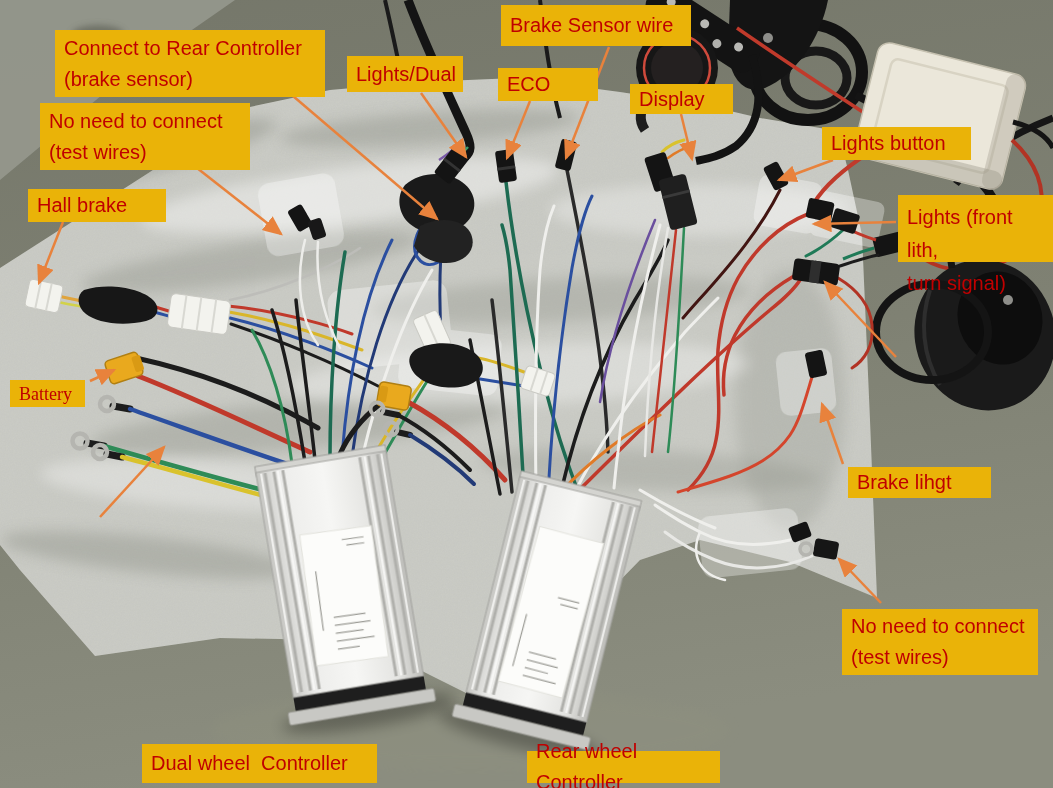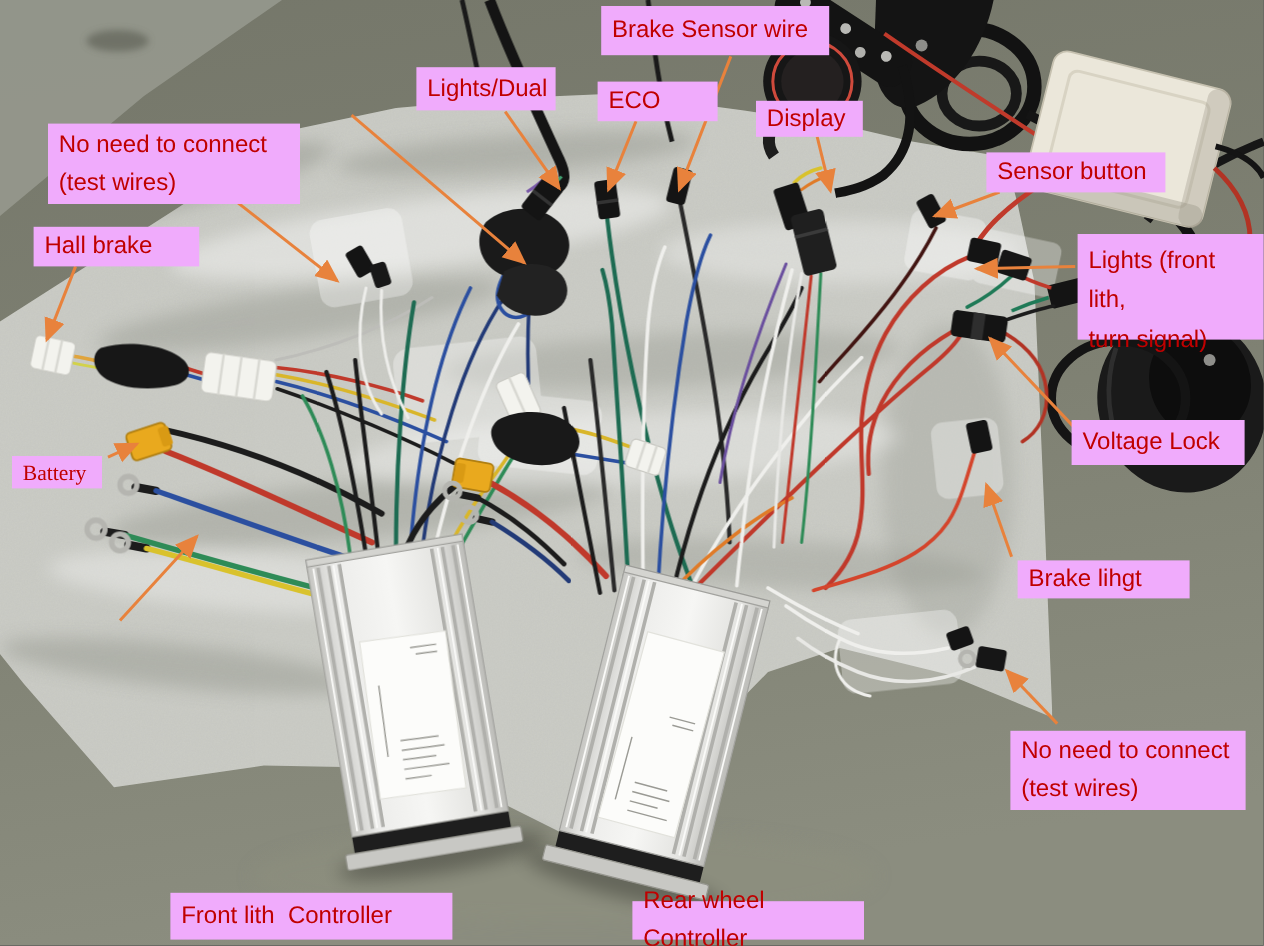--- a/index.html
+++ b/index.html
@@ -4,21 +4,21 @@
 <style>
   html,body{margin:0;padding:0;background:#444;}
   .stage{
     position:relative;width:1053px;height:788px;overflow:hidden;
     font-family:"Liberation Sans", sans-serif;
     background:#7d7f70;
   }
   .scene{position:absolute;left:0;top:0;}
   .label{
     position:absolute;
-    background:#f0abfc;
+    background:#eab308;
     color:#c00000;
     font-size:20px;
     line-height:31px;
     display:flex;
     align-items:center;
     box-sizing:border-box;
     padding:1px 9px;
     white-space:pre-wrap;
     letter-spacing:0px;
   }
@@ -442,46 +442,47 @@
     <line x1="833" y1="160" x2="779" y2="180" marker-end="url(#ah)"></line>
     <line x1="896" y1="222" x2="814" y2="224" marker-end="url(#ah)"></line>
     <line x1="896" y1="357" x2="825" y2="282" marker-end="url(#ah)"></line>
     <line x1="843" y1="464" x2="822" y2="404" marker-end="url(#ah)"></line>
     <line x1="881" y1="603" x2="839" y2="559" marker-end="url(#ah)"></line>
     <line x1="90" y1="381" x2="114" y2="370" marker-end="url(#ah)"></line>
     <line x1="100" y1="517" x2="164" y2="447" marker-end="url(#ah)"></line>
   </g>
 </svg>
 
+  <div class="label" style="left:55px;top:30px;width:270px;height:67px">Connect to Rear Controller
+(brake sensor)</div>
 
   <div class="label" style="left:40px;top:103px;width:210px;height:67px">No need to connect
 (test wires)</div>
 
   <div class="label" style="left:28px;top:189px;width:138px;height:33px">Hall brake</div>
 
   <div class="label" style="left:347px;top:56px;width:116px;height:36px">Lights/Dual</div>
 
   <div class="label" style="left:498px;top:68px;width:100px;height:33px">ECO</div>
 
   <div class="label" style="left:501px;top:5px;width:190px;height:41px">Brake Sensor wire</div>
 
-  <div class="label" style="left:630px;top:84px;width:89px;height:30px">Display</div>
-
-  <div class="label" style="left:822px;top:127px;width:149px;height:33px">Sensor button</div>
-
-  <div class="label" style="left:898px;top:195px;width:155px;height:88px;align-items:flex-start;padding-top:6px;line-height:33px">Lights (front lith,
+  <div class="label" style="left:630px;top:84px;width:103px;height:30px">Display</div>
+
+  <div class="label" style="left:822px;top:127px;width:149px;height:33px">Lights button</div>
+
+  <div class="label" style="left:898px;top:195px;width:155px;height:67px;align-items:flex-start;padding-top:6px;line-height:33px">Lights (front lith,
 turn signal)</div>
 
-  <div class="label" style="left:893px;top:350px;width:144px;height:37px">Voltage Lock</div>
 
   <div class="label" style="left:848px;top:467px;width:143px;height:31px">Brake lihgt</div>
 
   <div class="label" style="left:842px;top:609px;width:196px;height:66px">No need to connect
 (test wires)</div>
 
   <div class="label small" style="left:10px;top:380px;width:75px;height:27px">Battery</div>
 
 
-  <div class="label" style="left:142px;top:744px;width:235px;height:39px">Front lith  Controller</div>
+  <div class="label" style="left:142px;top:744px;width:235px;height:39px">Dual wheel  Controller</div>
 
   <div class="label" style="left:527px;top:751px;width:193px;height:32px">Rear wheel  Controller</div>
 
 </div>
 
 </body></html>

